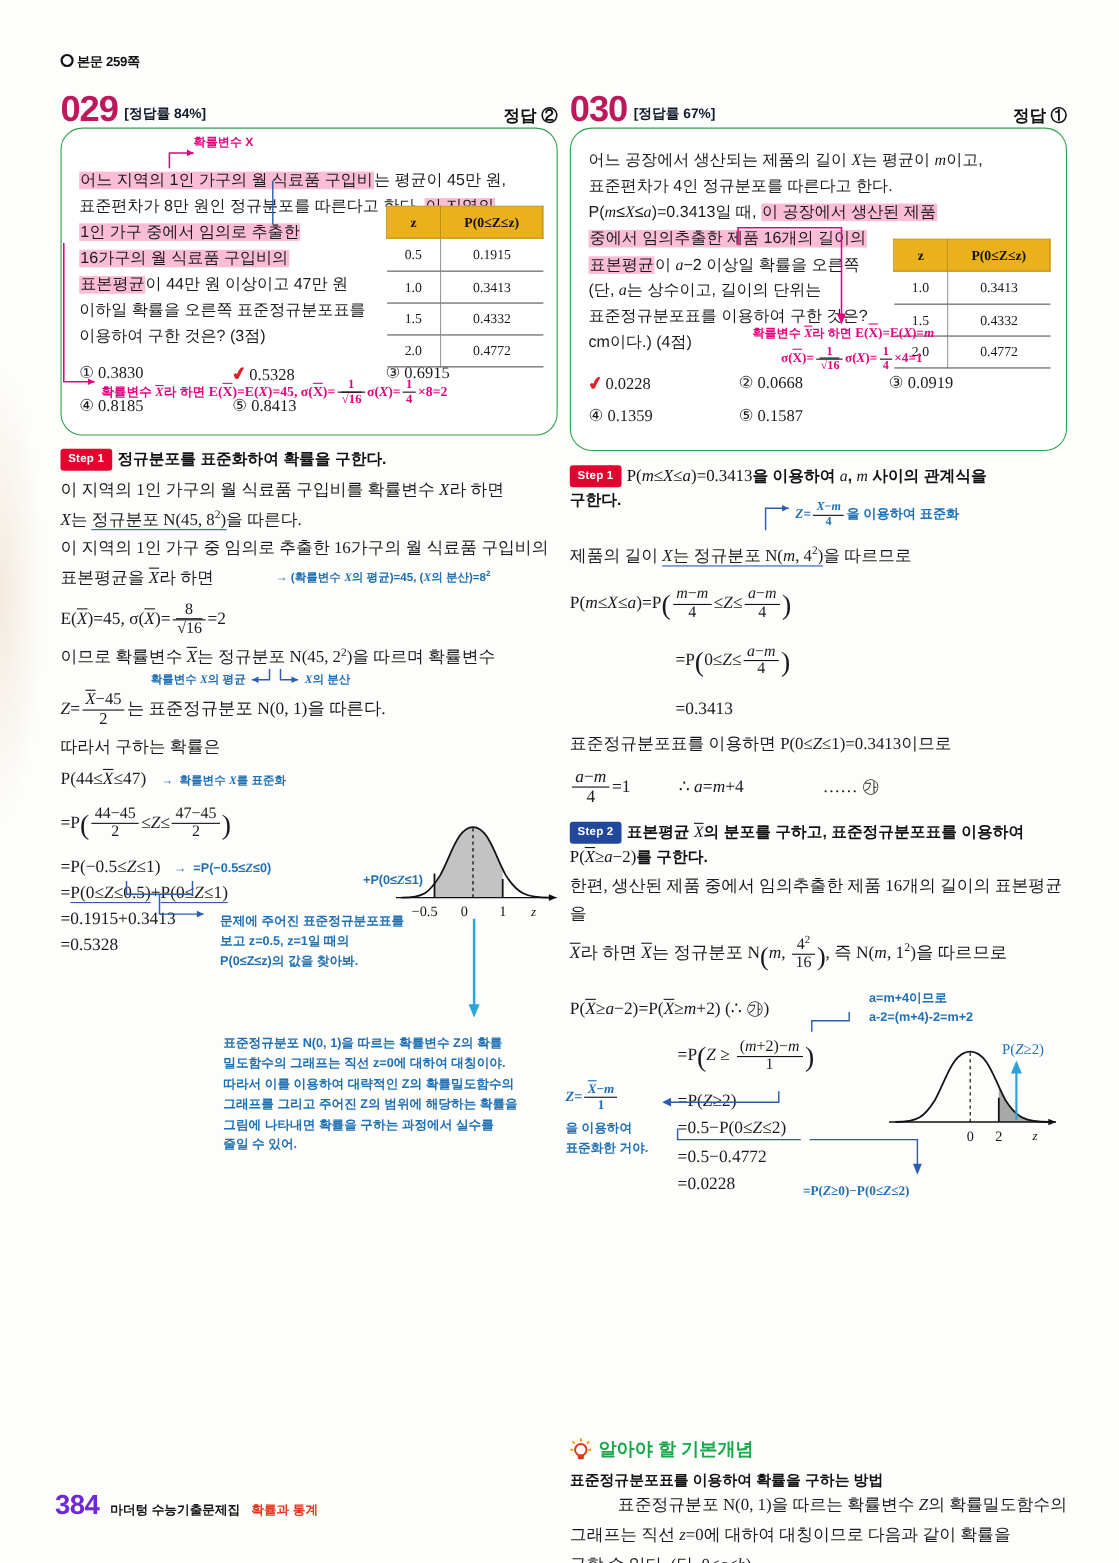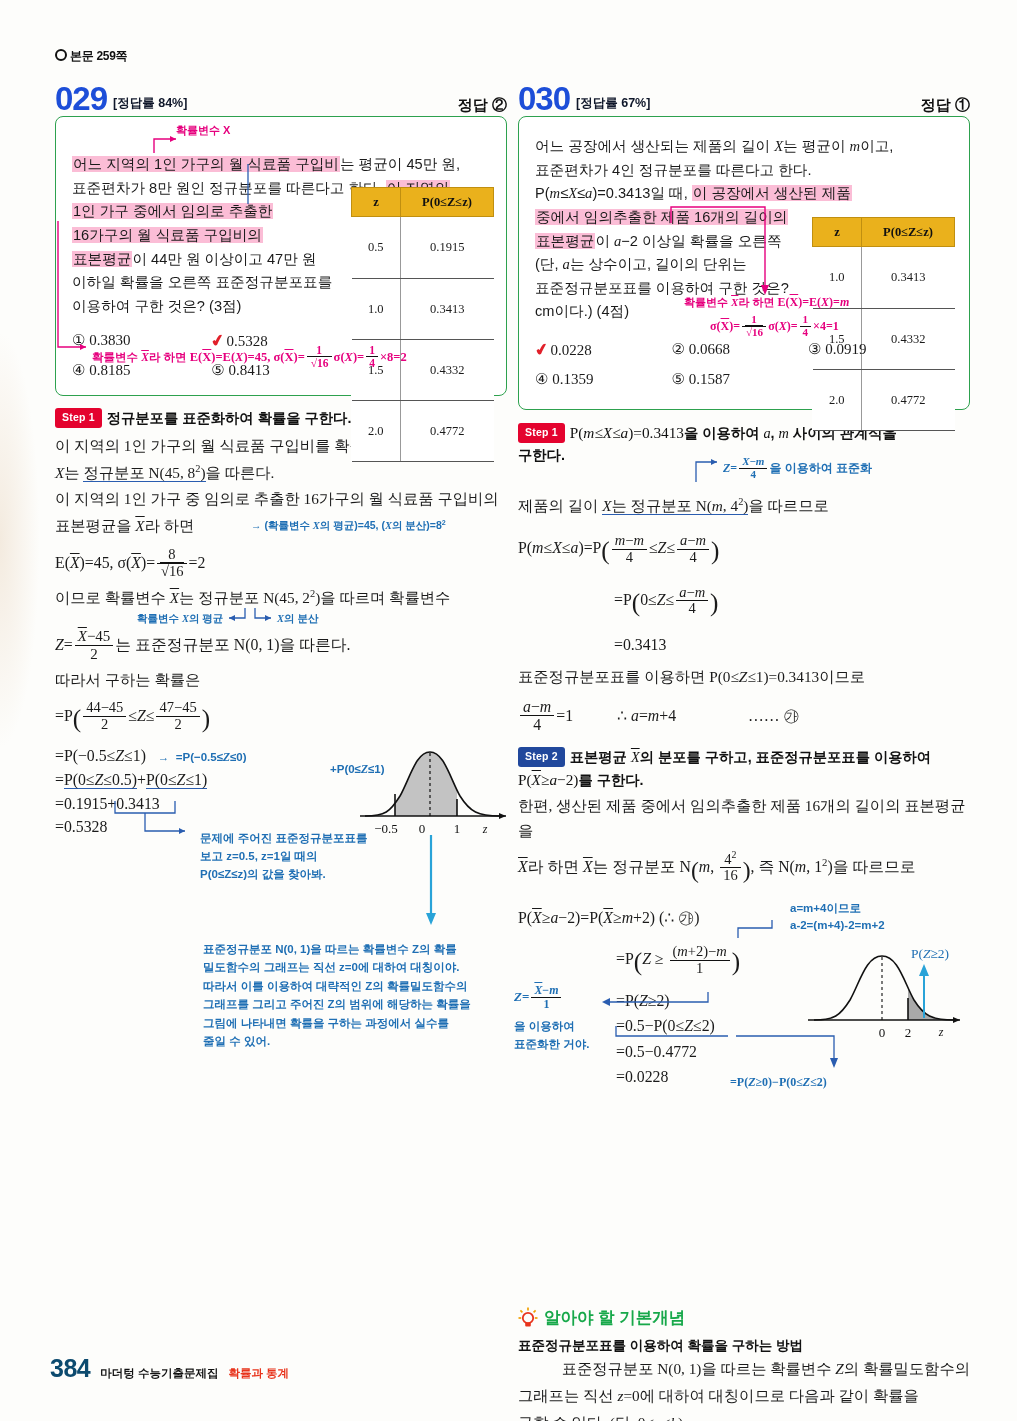--- a/index.html
+++ b/index.html
@@ -63,21 +63,21 @@
   .prob-head {
     display: flex;
     align-items: baseline;
     justify-content: space-between;
     height: 36px;
   }
   .prob-no {
     font-family: "Liberation Sans", sans-serif;
     font-size: 33px;
     font-weight: bold;
-    color: #1d4ed8;
+    color: #be185d;
     letter-spacing: -1px;
   }
   .prob-rate {
     font-family: "Liberation Sans", sans-serif;
     font-size: 12.5px;
     font-weight: bold;
     color: #0f172a;
     margin-left: 6px;
     position: relative;
     top: -3px;
@@ -86,21 +86,21 @@
     font-family: "Liberation Sans", sans-serif;
     font-size: 15px;
     font-weight: bold;
     color: #111;
   }
   .prob-left-grp { display: flex; align-items: baseline; }
 
   
   .qbox {
     border: 1.6px solid #2da14e;
-    border-radius: 8px;
+    border-radius: 20px;
     padding: 14px 16px 12px 16px;
     position: relative;
     font-size: 15.5px;
     line-height: 1.62;
     background: #fff;
   }
   .qbox-030 { padding-top: 18px; }
 
   .hl { background: #fbbdd6; padding: 0 1px; }
   .kr { font-family: "Liberation Sans", sans-serif; font-size: 14.6px; }
@@ -134,21 +134,21 @@
   .ztable th {
     background: #eab11c;
     color: #111;
     font-weight: bold;
     padding: 4px 0 4px 0;
     border: 1px solid #c08f10;
     font-size: 12.5px;
   }
   .ztable td {
     text-align: center;
-    padding: 20px 0;
+    padding: 4px 0;
     border-bottom: 1px solid #555;
     border-right: 1px solid #999;
   }
   .ztable td:last-child { border-right: none; }
   .ztable tr:first-child th:first-child { width: 48px; }
   .ztable tr:first-child th:last-child  { width: 92px; }
 
   .choices {
     display: flex;
     flex-wrap: wrap;
@@ -237,21 +237,21 @@
     position: absolute;
     left: 50px; bottom: 38px;
     display: flex;
     align-items: baseline;
     gap: 10px;
   }
   .footer-pg {
     font-family: "Liberation Sans", sans-serif;
     font-size: 25px;
     font-weight: bold;
-    color: #0c4a6e;
+    color: #6d28d9;
     letter-spacing: -0.5px;
   }
   .footer-book {
     font-family: "Liberation Sans", sans-serif;
     font-size: 11.5px;
     font-weight: bold;
     color: #111;
   }
   .footer-sub {
     font-family: "Liberation Sans", sans-serif;
@@ -402,20 +402,24 @@
         <span class="abs anno-blue nw" style="left:222px; top:1px;"><span class="mi">X</span>의 분산</span>
       </div>
 
       <div class="eq" style="margin-top:2px;">
         <span class="mi">Z</span>=<span class="frac" style="font-size:.95em;"><span class="num"><span class="mi" style="text-decoration:overline;">X</span>−45</span><span class="den">2</span></span>는 표준정규분포 N(0, 1)을 따른다.
       </div>
 
       <div class="body-line" style="margin-top:6px;">따라서 구하는 확률은</div>
 
       <div style="position:relative;">
+        <div class="eq">
+          P(44≤<span class="mi" style="text-decoration:overline;">X</span>≤47)
+          <span class="anno-blue" style="margin-left:10px;">→&nbsp; 확률변수 <span class="mi">X</span>를 표준화</span>
+        </div>
         <div class="eq">
           =P<span style="font-size:1.6em; vertical-align:-.22em;">(</span><span class="frac"><span class="num">44−45</span><span class="den">2</span></span>≤<span class="mi">Z</span>≤<span class="frac"><span class="num">47−45</span><span class="den">2</span></span><span style="font-size:1.6em; vertical-align:-.22em;">)</span>
         </div>
         <div class="eq" style="line-height:1.5;">
           =P(−0.5≤<span class="mi">Z</span>≤1)
           <span class="anno-blue" style="margin-left:8px; font-size:11.5px;">→&nbsp; =P(−0.5≤<span class="mi">Z</span>≤0)</span>
         </div>
         <div class="eq" style="line-height:1.5; position:relative;">
           =<span style="border-bottom:1.4px solid #2a5db0;">P(0≤<span class="mi">Z</span>≤0.5)</span>+<span style="border-bottom:1.4px solid #2a5db0;">P(0≤<span class="mi">Z</span>≤1)</span><span class="anno-blue abs" style="left:275px; top:-7px; font-size:11.5px;">+P(0≤<span class="mi">Z</span>≤1)</span>
         </div>

